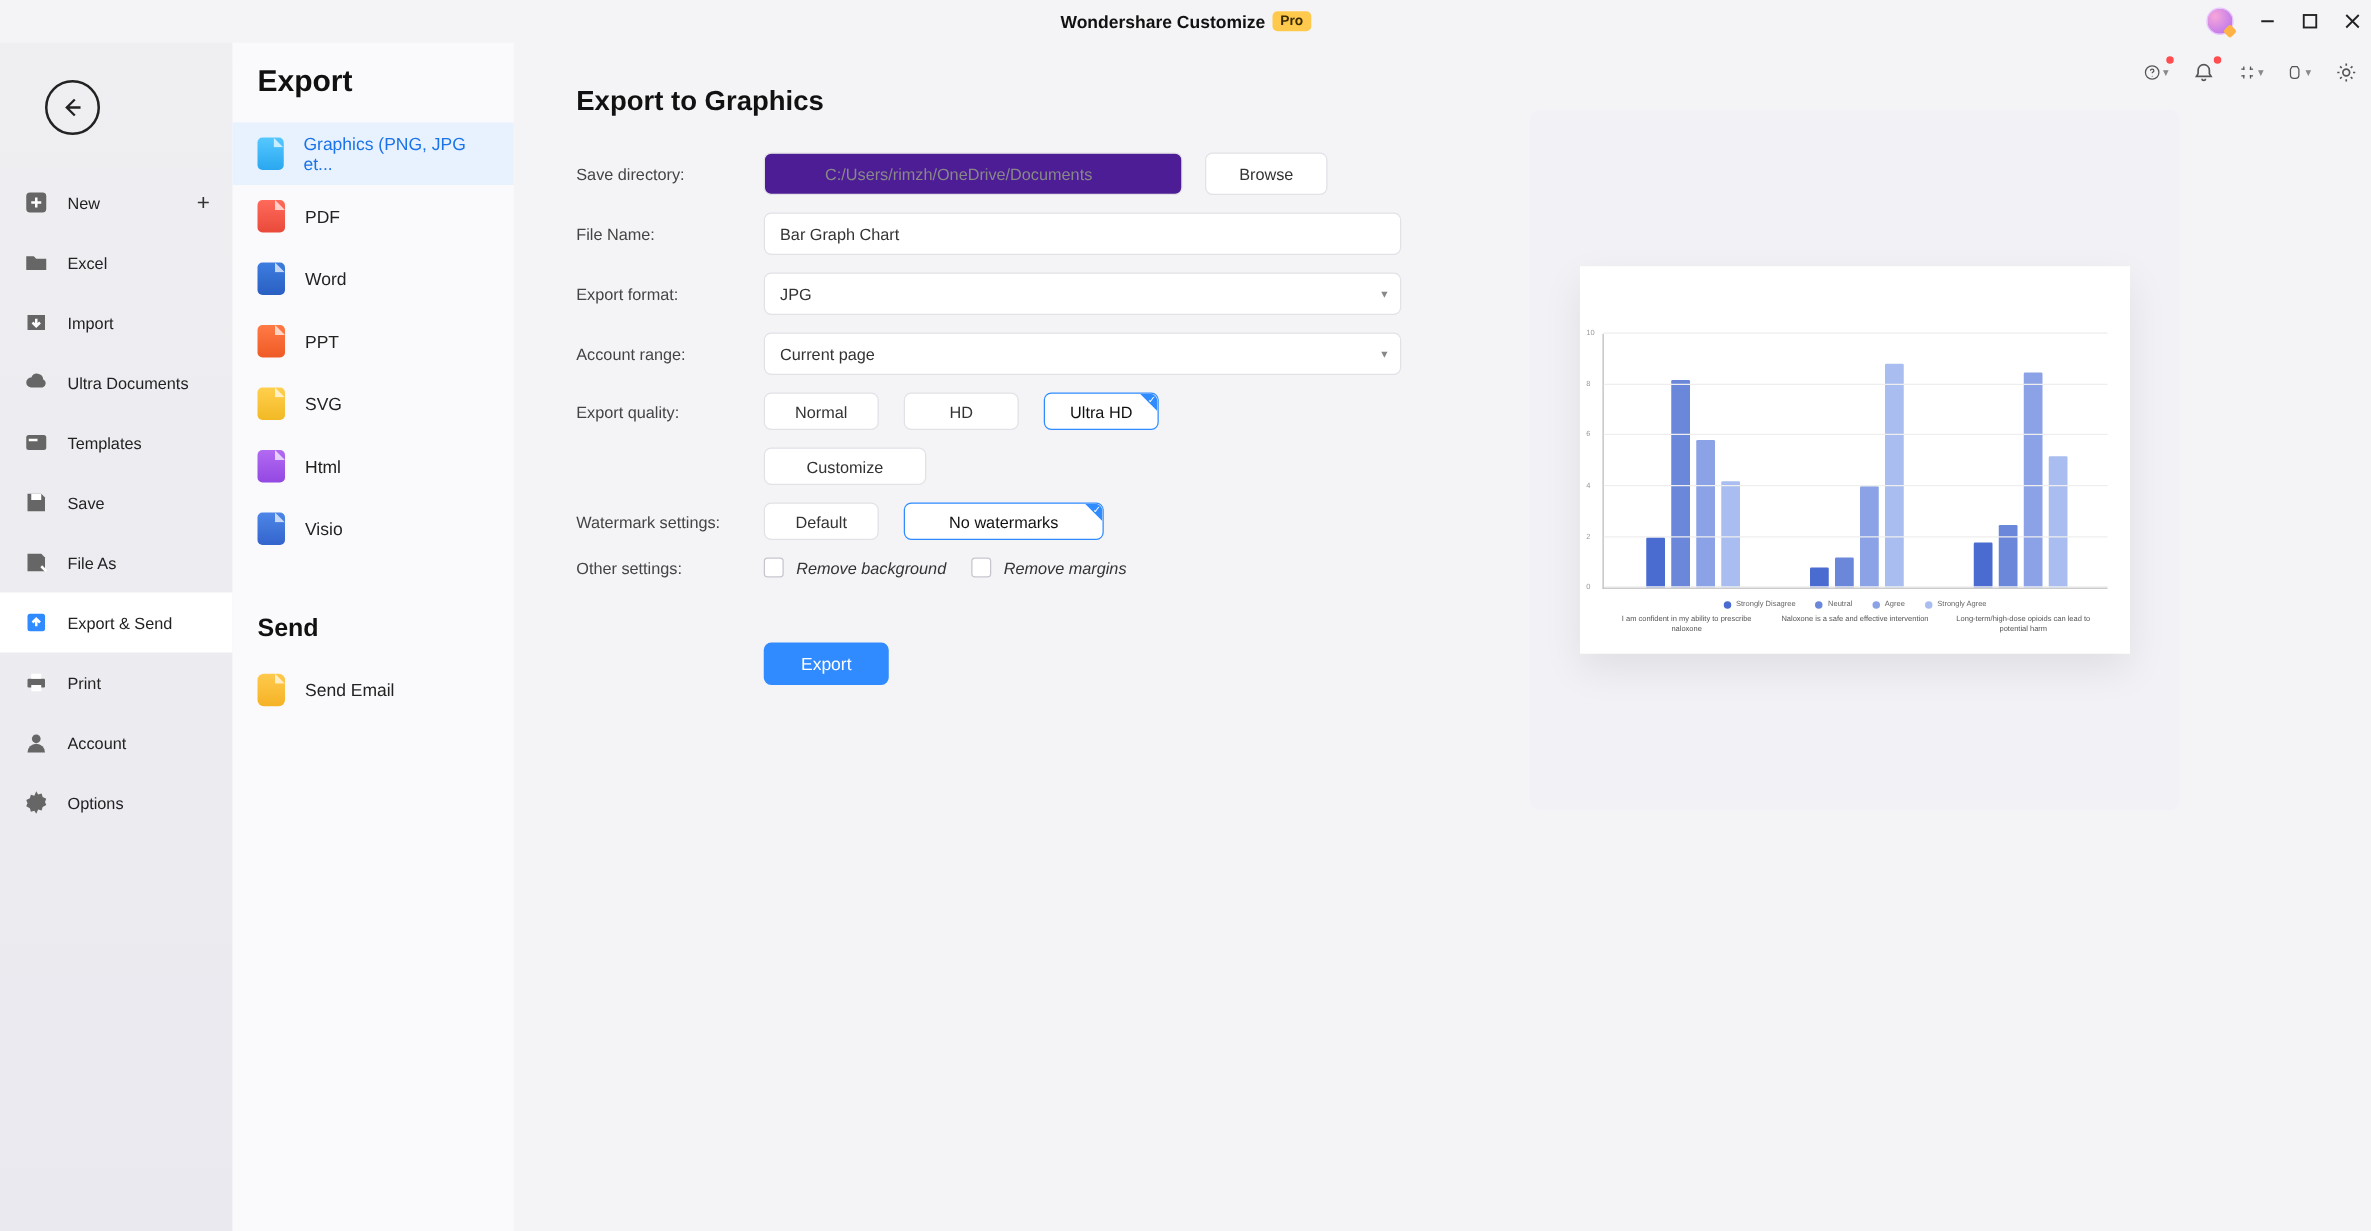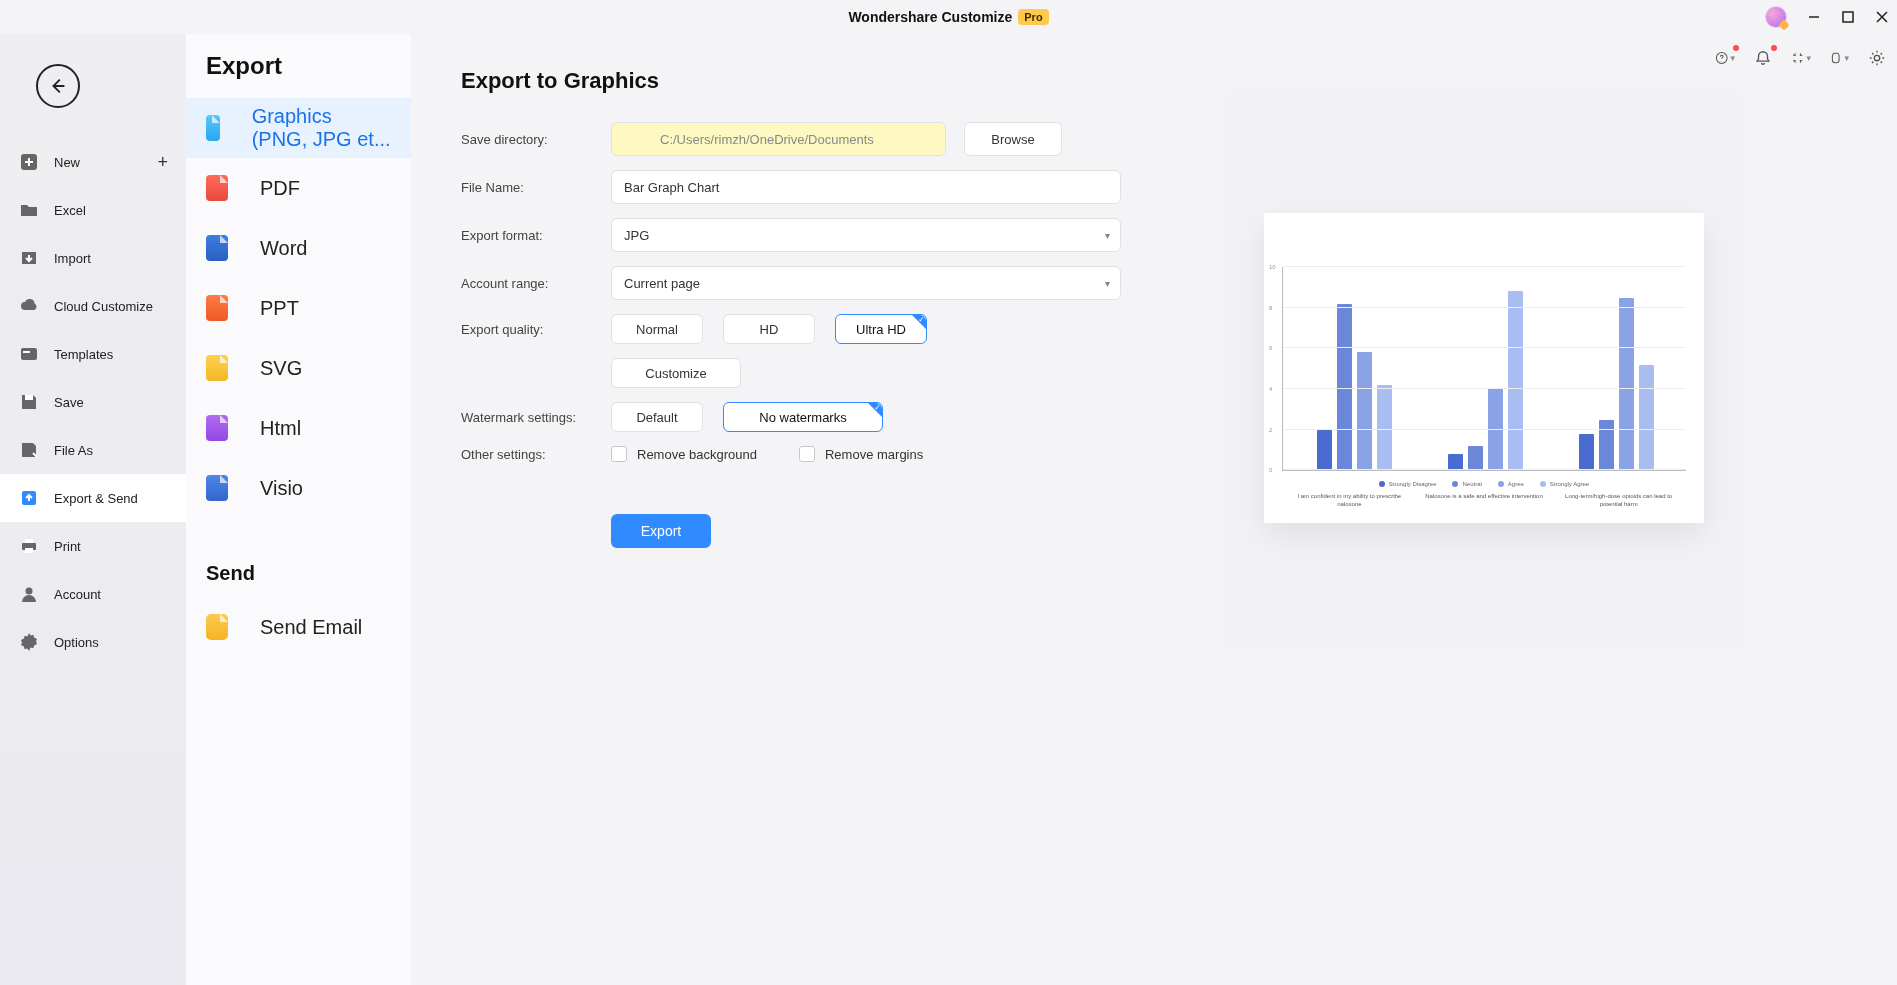--- a/index.html
+++ b/index.html
@@ -36,21 +36,21 @@
 .navA .item.active { background: #ffffff; }
 .navA .spacer { flex: 1; }
 .navA .ico { width: 22px; height: 22px; display: flex; align-items: center; justify-content: center; }
 .navA svg { width: 20px; height: 20px; fill: #666; }
 .plus-trail { margin-left: auto; font-size: 18px; color: #333; }
 
 
 .colB { width: 225px; background: #fafafc; padding-top: 18px; }
 .colB h2 { font-size: 24px; font-weight: 700; padding: 0 20px 18px; color: #111; }
 .colB h3 { font-size: 20px; font-weight: 700; padding: 44px 20px 12px; color: #111; }
-.typeItem { display: flex; align-items: center; height: 60px; padding: 0 20px; gap: 32px; cursor: pointer; color: #222; font-size: 20px; }
+.typeItem { display: flex; align-items: center; height: 50px; padding: 0 20px; gap: 16px; cursor: pointer; color: #222; font-size: 14px; }
 .typeItem.selected { background: #e8f2ff; color: #1a73e8; }
 .fi { width: 22px; height: 26px; border-radius: 4px; position: relative; }
 .fi::after { content: ""; position: absolute; right: 0; top: 0; width: 8px; height: 8px; background: rgba(255,255,255,.7); clip-path: polygon(0 0,100% 100%,0 100%); border-top-right-radius: 4px; }
 .fi-img { background: linear-gradient(#55c8ff,#2aa7f0); }
 .fi-pdf { background: linear-gradient(#ff6a5b,#e94a3a); }
 .fi-word{ background: linear-gradient(#3d7de0,#2a5fc2); }
 .fi-xls { background: linear-gradient(#3bbf68,#1e9c48); }
 .fi-ppt { background: linear-gradient(#ff7a45,#ef5a25); }
 .fi-svg { background: linear-gradient(#ffcf4d,#f2b925); }
 .fi-html{ background: linear-gradient(#b26af2,#9348e2); }
@@ -58,30 +58,30 @@
 .fi-ps  { background: linear-gradient(#6a55d8,#4d3bc0); }
 .fi-mail{ background: linear-gradient(#ffc94d,#f5b325); border-radius: 5px; }
 
 
 .colC { flex: 1; padding: 34px 50px 0 50px; display: flex; }
 .formArea { width: 660px; }
 .formArea h1 { font-size: 22px; font-weight: 700; color: #111; margin-bottom: 28px; }
 .row { display: flex; align-items: center; margin-bottom: 14px; }
 .row .lbl { width: 150px; color: #444; font-size: 13px; }
 .input { flex: 1; height: 34px; border: 1px solid #e1e1e6; border-radius: 6px; background: #fff; padding: 0 12px; font-size: 13px; color: #333; display: flex; align-items: center; }
-.input.disabled { background: #fef9c3; color: #888; padding-left: 48px; }
+.input.disabled { background: #4c1d95; color: #888; padding-left: 48px; }
 .browse { width: 98px; height: 34px; border: 1px solid #e1e1e6; border-radius: 6px; background: #fff; margin-left: 18px; cursor: pointer; display: flex; align-items: center; justify-content: center; }
 .select { position: relative; }
 .select .caret { position: absolute; right: 10px; top: 50%; transform: translateY(-50%); font-size: 10px; color: #888; }
 .btnrow { flex: 1; display: flex; gap: 20px; }
 .toggle { height: 30px; min-width: 92px; padding: 0 18px; border: 1px solid #e1e1e6; border-radius: 6px; background: #fff; display: flex; align-items: center; justify-content: center; cursor: pointer; position: relative; font-size: 13px; }
 .toggle.sel { border-color: #2f8bff; color: #111; }
 .toggle .corner { position: absolute; top: 0; right: 0; width: 0; height: 0; border-top: 14px solid #2f8bff; border-left: 14px solid transparent; border-top-right-radius: 6px; }
 .toggle .corner::after { content: "✓"; position: absolute; top: -14px; right: 1px; font-size: 8px; color: #fff; }
-.chkrow { flex: 1; display: flex; gap: 42px; }
+.chkrow { flex: 1; display: flex; gap: 20px; font-style: italic; }
 .chk { display: flex; align-items: center; gap: 10px; cursor: pointer; }
 .chk .box { width: 16px; height: 16px; border: 1.5px solid #c6c6ce; border-radius: 3px; background: #fff; }
 .export-btn { width: 100px; height: 34px; background: #2f8bff; color: #fff; border: none; border-radius: 6px; font-size: 14px; cursor: pointer; margin-left: 150px; margin-top: 38px; }
 
 
 .preview { flex: 1; display: flex; align-items: flex-start; justify-content: center; padding-top: 20px; }
 .previewCard { width: 520px; height: 560px; background: #f2f2f6; border-radius: 8px; display: flex; align-items: center; justify-content: center; }
 .doc { width: 440px; height: 310px; background: #fff; box-shadow: 0 12px 30px rgba(0,0,0,.08); display: flex; flex-direction: column; padding: 54px 18px 14px; position: relative; }
 .chart { flex: 1; display: flex; gap: 4px; position: relative; border-left: 1px solid #bbb; border-bottom: 1px solid #bbb; padding: 0 6px 0 8px; }
 .chart .grid { position: absolute; left: 0; right: 0; border-top: 1px solid #eee; }
@@ -195,21 +195,21 @@
               </svg>
             </span>
           <span>Import</span>
         </div>
         <div class="item">
           <span class="ico">
               <svg viewBox="0 0 20 20">
                 <path d="M6 14a4 4 0 010-8 5 5 0 019.6 1.5A3.5 3.5 0 0115 14z"></path>
               </svg>
             </span>
-          <span>Cloud Customize</span>
+          <span>Ultra Documents</span>
         </div>
         <div class="item">
           <span class="ico">
               <svg viewBox="0 0 20 20">
                 <rect x="2" y="4" width="16" height="12" rx="2"></rect>
                 <rect x="4" y="7" width="7" height="2" fill="#fff"></rect>
               </svg>
             </span>
           <span>Templates</span>
         </div>

